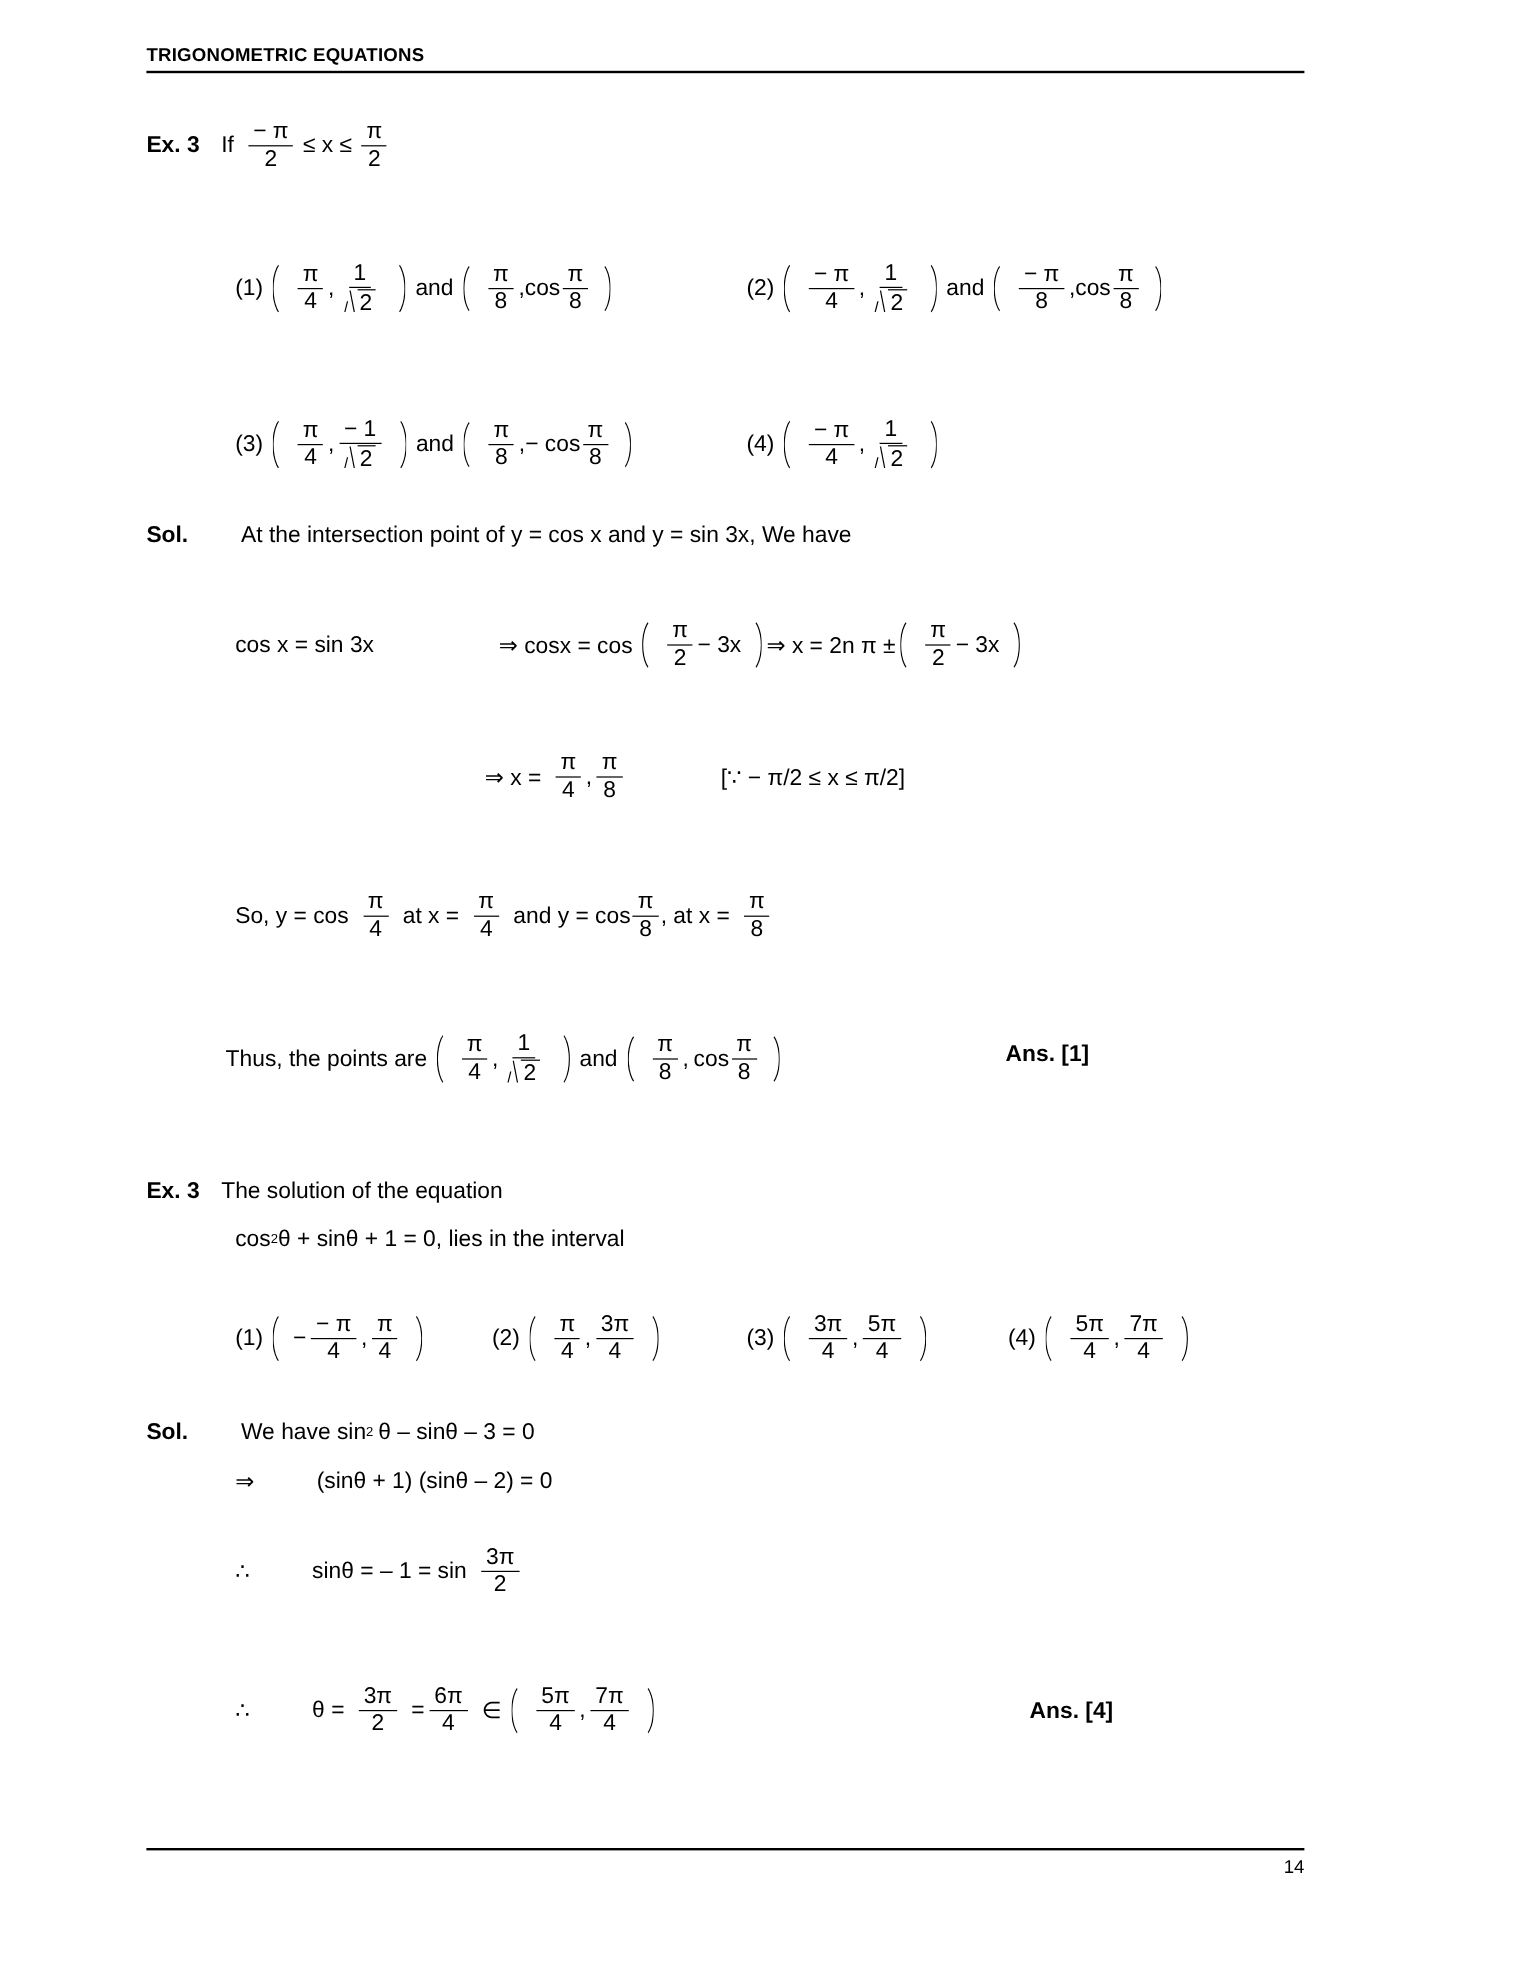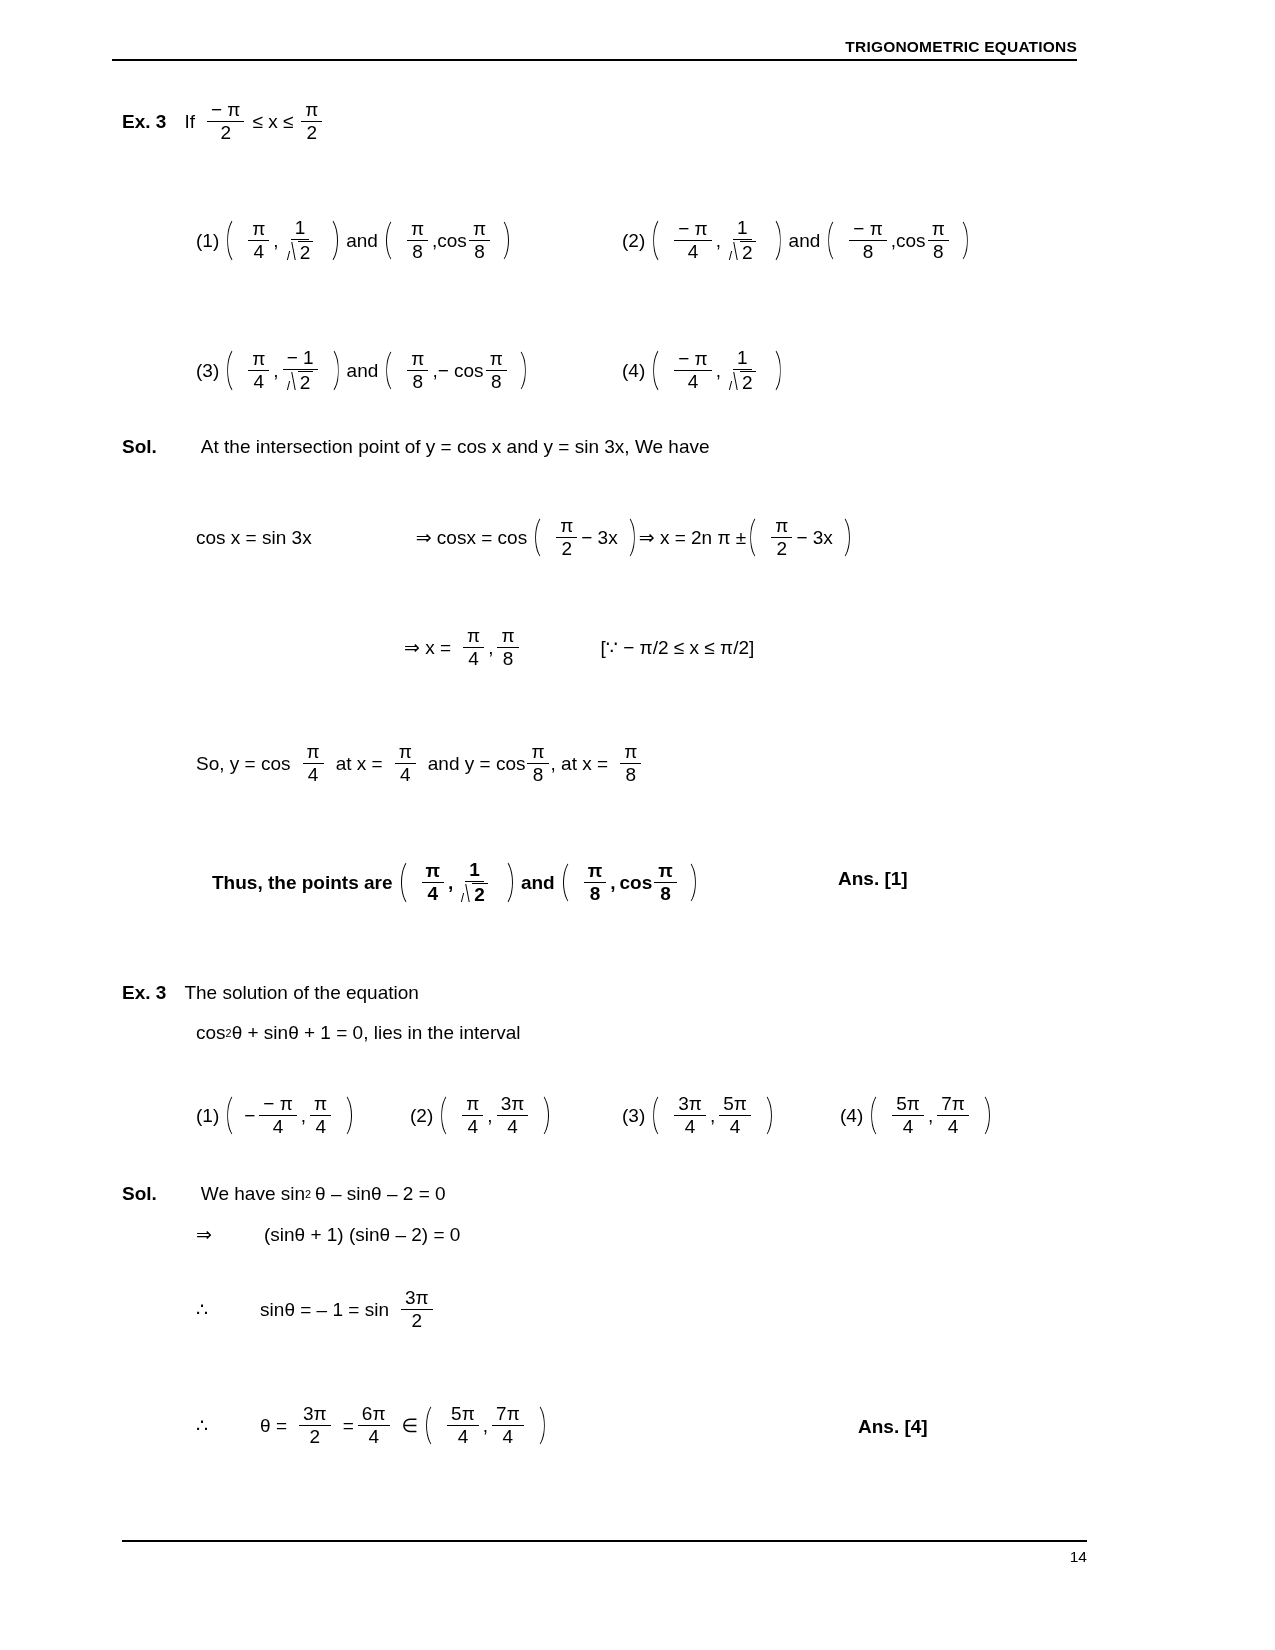--- a/index.html
+++ b/index.html
@@ -15,24 +15,23 @@
   .page {
     position: relative;
     width: 1275px;
     height: 1650px;
     padding: 0;
   }
 
   
   .header {
     position: absolute;
-    left: 112px;
+    left: 122px;
     top: 38px;
     width: 965px;
-    text-align: right;
   }
   .header-title {
     font-size: 15.5px;
     font-weight: bold;
     letter-spacing: 0.2px;
     padding-bottom: 3px;
   }
   .header-rule {
     border-bottom: 2.4px solid #000;
     width: 965px;
@@ -455,21 +454,21 @@
       </span>
       <span class="body-text">, at x =</span>
       <span class="sp8"></span>
       <span class="frac body-text">
         <span class="num">π</span>
         <span class="den">8</span>
       </span>
     </div>
   </div>
 
-  <div class="block" style="left:212px; top:856px;font-weight:bold;">
+  <div class="block" style="left:188px; top:856px;">
     <div class="row">
       <span class="body-text">Thus, the points are</span>
       <span class="sp8"></span>
       <span class="paren body-text">
         <span class="pleft"></span>
         <span class="pbody">
           <span class="frac">
             <span class="num">π</span>
             <span class="den">4</span>
           </span>
@@ -619,21 +618,21 @@
   </div>
 
   <div class="block" style="left:122px; top:1183px;">
     <div class="row">
       <span class="label-ex">Sol.</span>
       <span class="sp26"></span>
       <span class="sp18"></span>
       <span class="body-text">We have sin</span>
       <span class="body-text sup">2</span>
       <span class="sp4"></span>
-      <span class="body-text">θ – sinθ – 2 = 0</span>
+      <span class="body-text">θ – sinθ – 3 = 0</span>
     </div>
   </div>
 
   <div class="block" style="left:196px; top:1223px;">
     <div class="row">
       <span class="body-text">⇒</span>
       <span class="sp26"></span>
         <span class="sp26"></span>
       <span class="body-text">(sinθ + 1) (sinθ – 2) = 0</span>
     </div>

